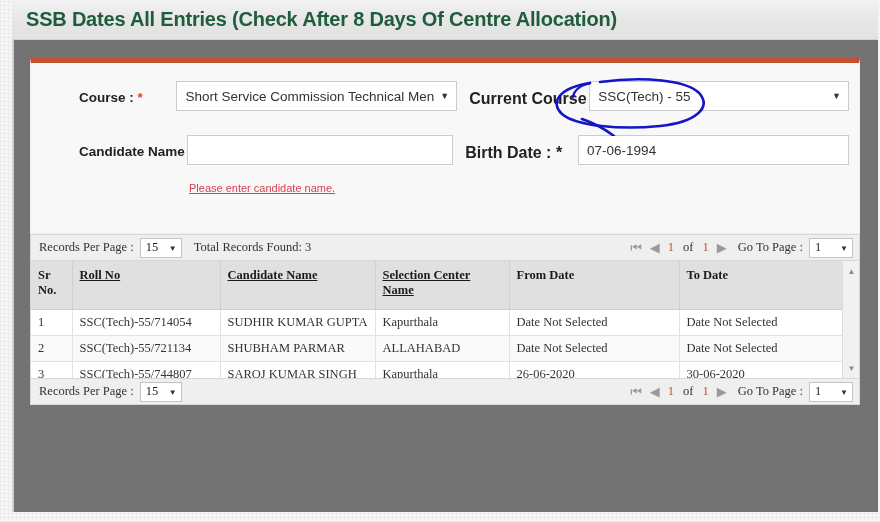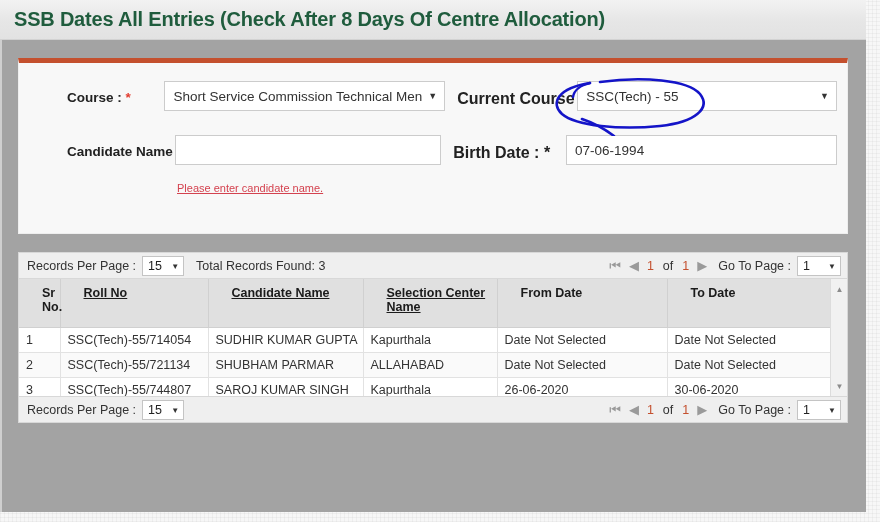--- a/index.html
+++ b/index.html
@@ -20,24 +20,24 @@
     top: 0; left: 0; right: 0; bottom: 0;
     background-color: #f7f7f7;
     background-image:
       repeating-linear-gradient(0deg, rgba(0,0,0,0.035) 0 1px, transparent 1px 4px),
       repeating-linear-gradient(90deg, rgba(0,0,0,0.035) 0 1px, transparent 1px 4px);
     z-index: 0;
   }
 
   .app-frame {
     position: absolute;
-    top: 0; left: 0;
+    top: 0; left: 12px;
     width: 866px;
     height: 512px;
-    background: #a3a3a3;
+    background: #737373;
     z-index: 1;
     overflow: hidden;
   }
 
   
   .page-header {
     height: 40px;
     background: linear-gradient(to bottom, #f2f2f2 0%, #e6e6e6 55%, #e2e2e2 100%);
     border-bottom: 1px solid #d2d2d2;
     display: flex;
@@ -152,23 +152,24 @@
     font-weight: bold;
     border: none;
     width: 68px;
     height: 29px;
     cursor: pointer;
     font-family: "Liberation Sans", sans-serif;
   }
 
   
   .grid-wrap {
-    margin-top: 18px;
+    margin-top: 0;
     border: 1px solid #d8d8d8;
     background: #ffffff;
+    font-family: Liberation Serif, serif;
   }
   .grid-toolbar {
     height: 26px;
     background: #efefef;
     border-bottom: 1px solid #d8d8d8;
     display: flex;
     align-items: center;
     font-size: 12.5px;
     color: #333333;
     padding: 0 6px 0 8px;
@@ -225,21 +226,21 @@
     border-collapse: collapse;
     width: 819px;
     table-layout: fixed;
   }
   table.grid th {
     background: #e0e0e0;
     border-right: 1px solid #d0d0d0;
     border-bottom: 1px solid #d0d0d0;
     text-align: left;
     vertical-align: top;
-    padding: 7px 6px 7px 23px;
+    padding: 7px 6px 7px 7px;
     font-size: 12.5px;
     font-weight: bold;
     color: #1b1b1b;
     height: 48px;
   }
   table.grid th .lnk {
     text-decoration: underline;
     color: #1b1b1b;
     cursor: pointer;
   }

